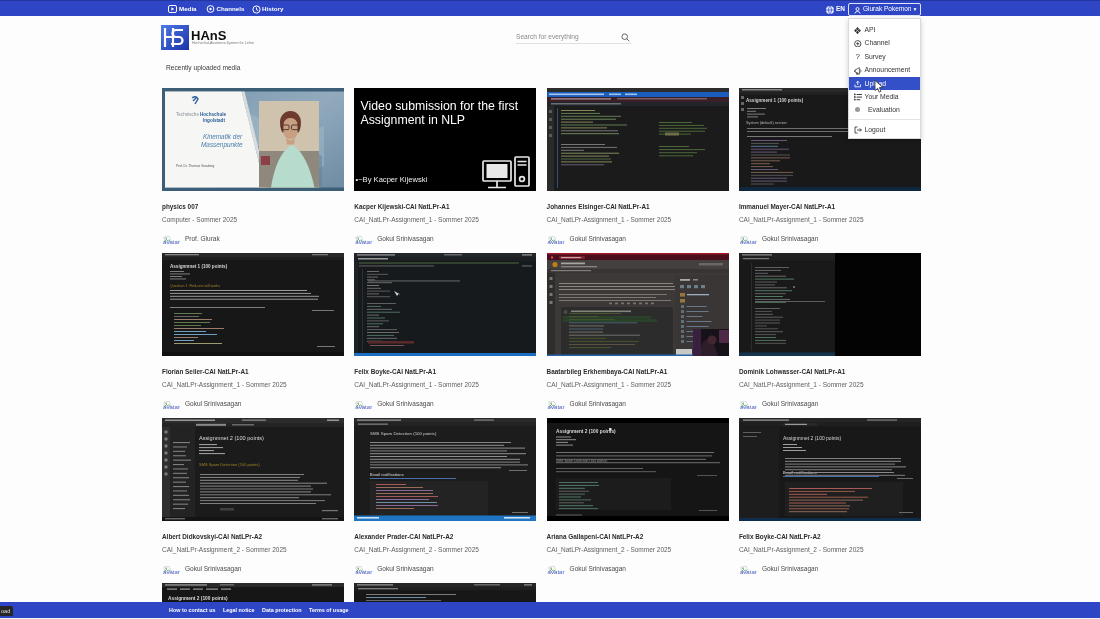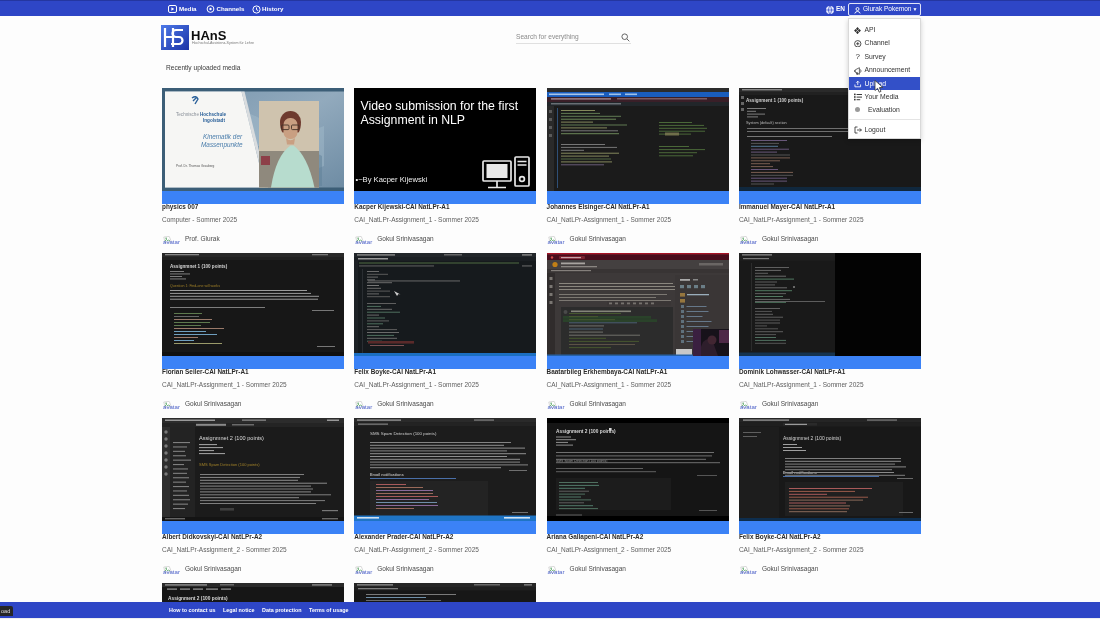--- a/index.html
+++ b/index.html
@@ -12,21 +12,21 @@
     color:#fff; font-size:6.2px; font-weight:bold; letter-spacing:0; }
   #nav svg { position:absolute; top:4px; }
   
   #hdr { position:absolute; left:0; top:16px; width:1100px; height:44px; background:#fdfdfd; }
   
   #foot { position:absolute; left:0; top:602px; width:1100px; height:15.5px; background:#2e46c6; }
   #foot a { position:absolute; color:#fff; font-size:5.4px; top:5px; text-decoration:none; font-weight:bold;}
   #status { position:absolute; left:0; top:605.5px; width:12.5px; height:10.5px; background:#262626;
     color:#ddd; font-size:5.6px; line-height:10.5px; border-top-right-radius:2px; z-index:60; padding-left:1px;}
   
-  .thumb { position:absolute; width:182px; height:116px; overflow:hidden; background:#3b82f6; }
+  .thumb { position:absolute; width:182px; height:103px; overflow:hidden; background:#bef264; }
   .title { position:absolute; font-size:6.4px; color:#2b2b2b; font-weight:bold; white-space:nowrap;}
   .sub   { position:absolute; font-size:6.5px; color:#5e5e5e; white-space:nowrap;}
   .who   { position:absolute; font-size:6.5px; color:#4a4a4a; white-space:nowrap;}
   .av    { position:absolute; width:20px; height:16px; }
   .av .w { position:absolute; left:0; top:8.7px; font-size:6.1px; color:#4a5fc8; }
   
   #menu { position:absolute; left:848px; top:17.5px; width:73px; height:121px; background:#fff;
     border:1px solid #d9d9d9; box-shadow:0 2px 5px rgba(0,0,0,.18); z-index:50; }
   .mi { position:absolute; left:0; width:100%; font-size:6.8px; color:#333; }
   .mi svg, .mi .ic { position:absolute; left:5px; }

